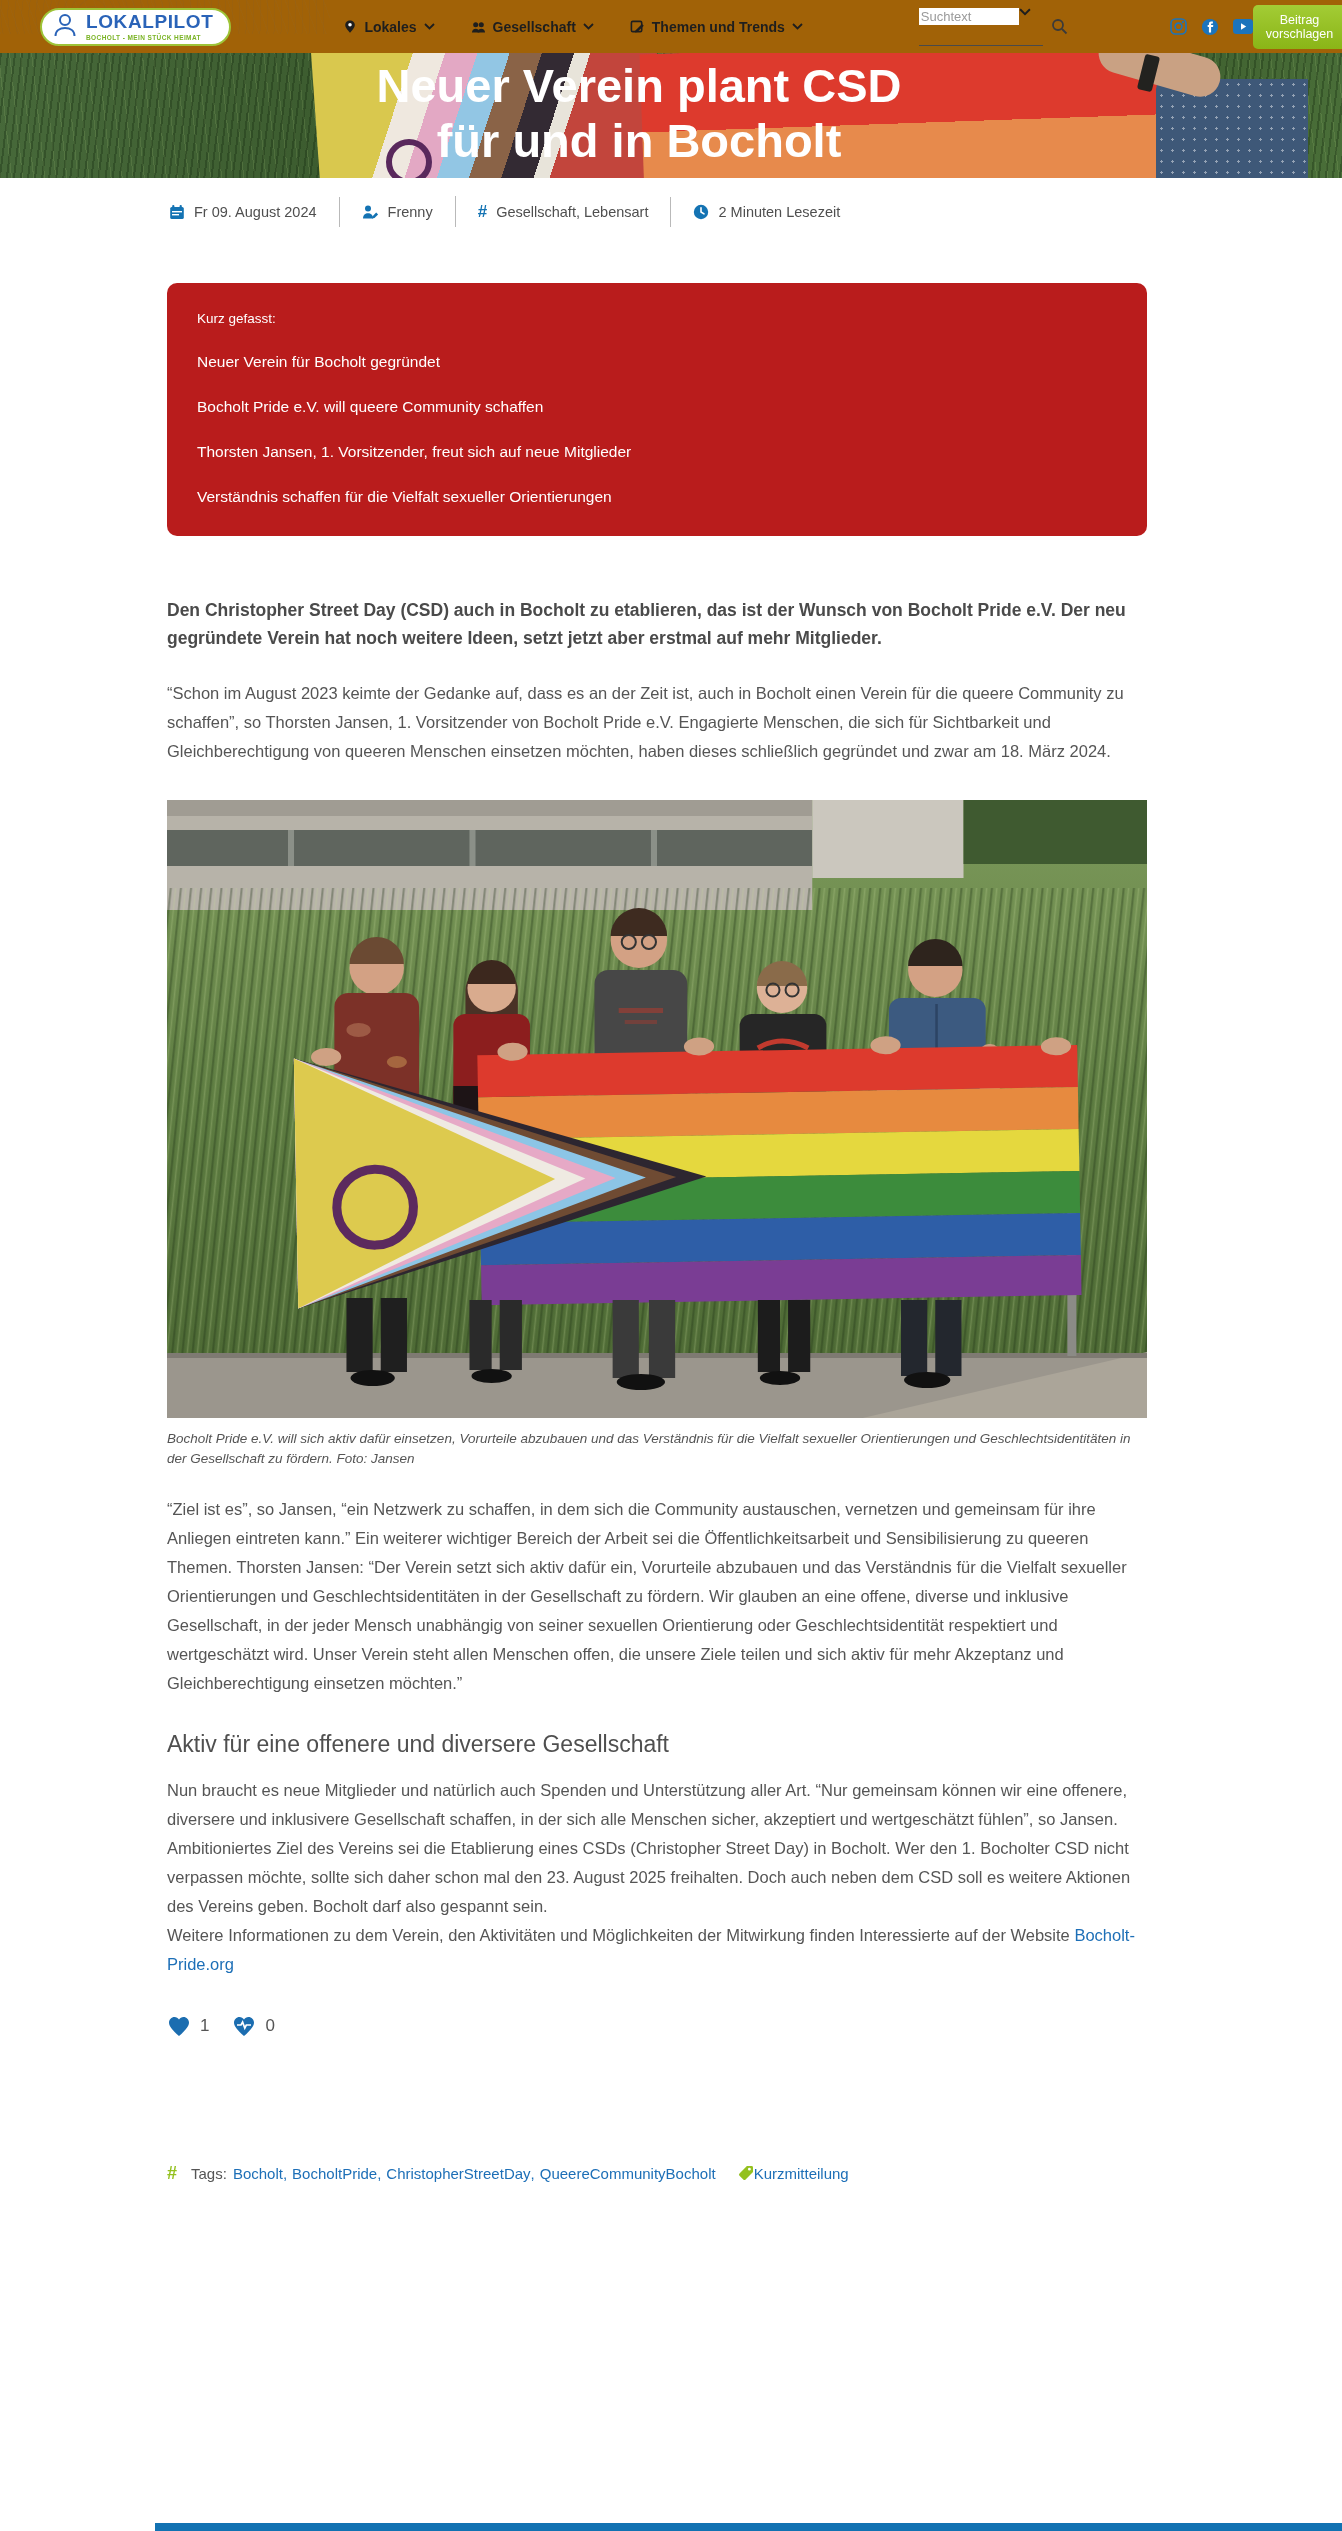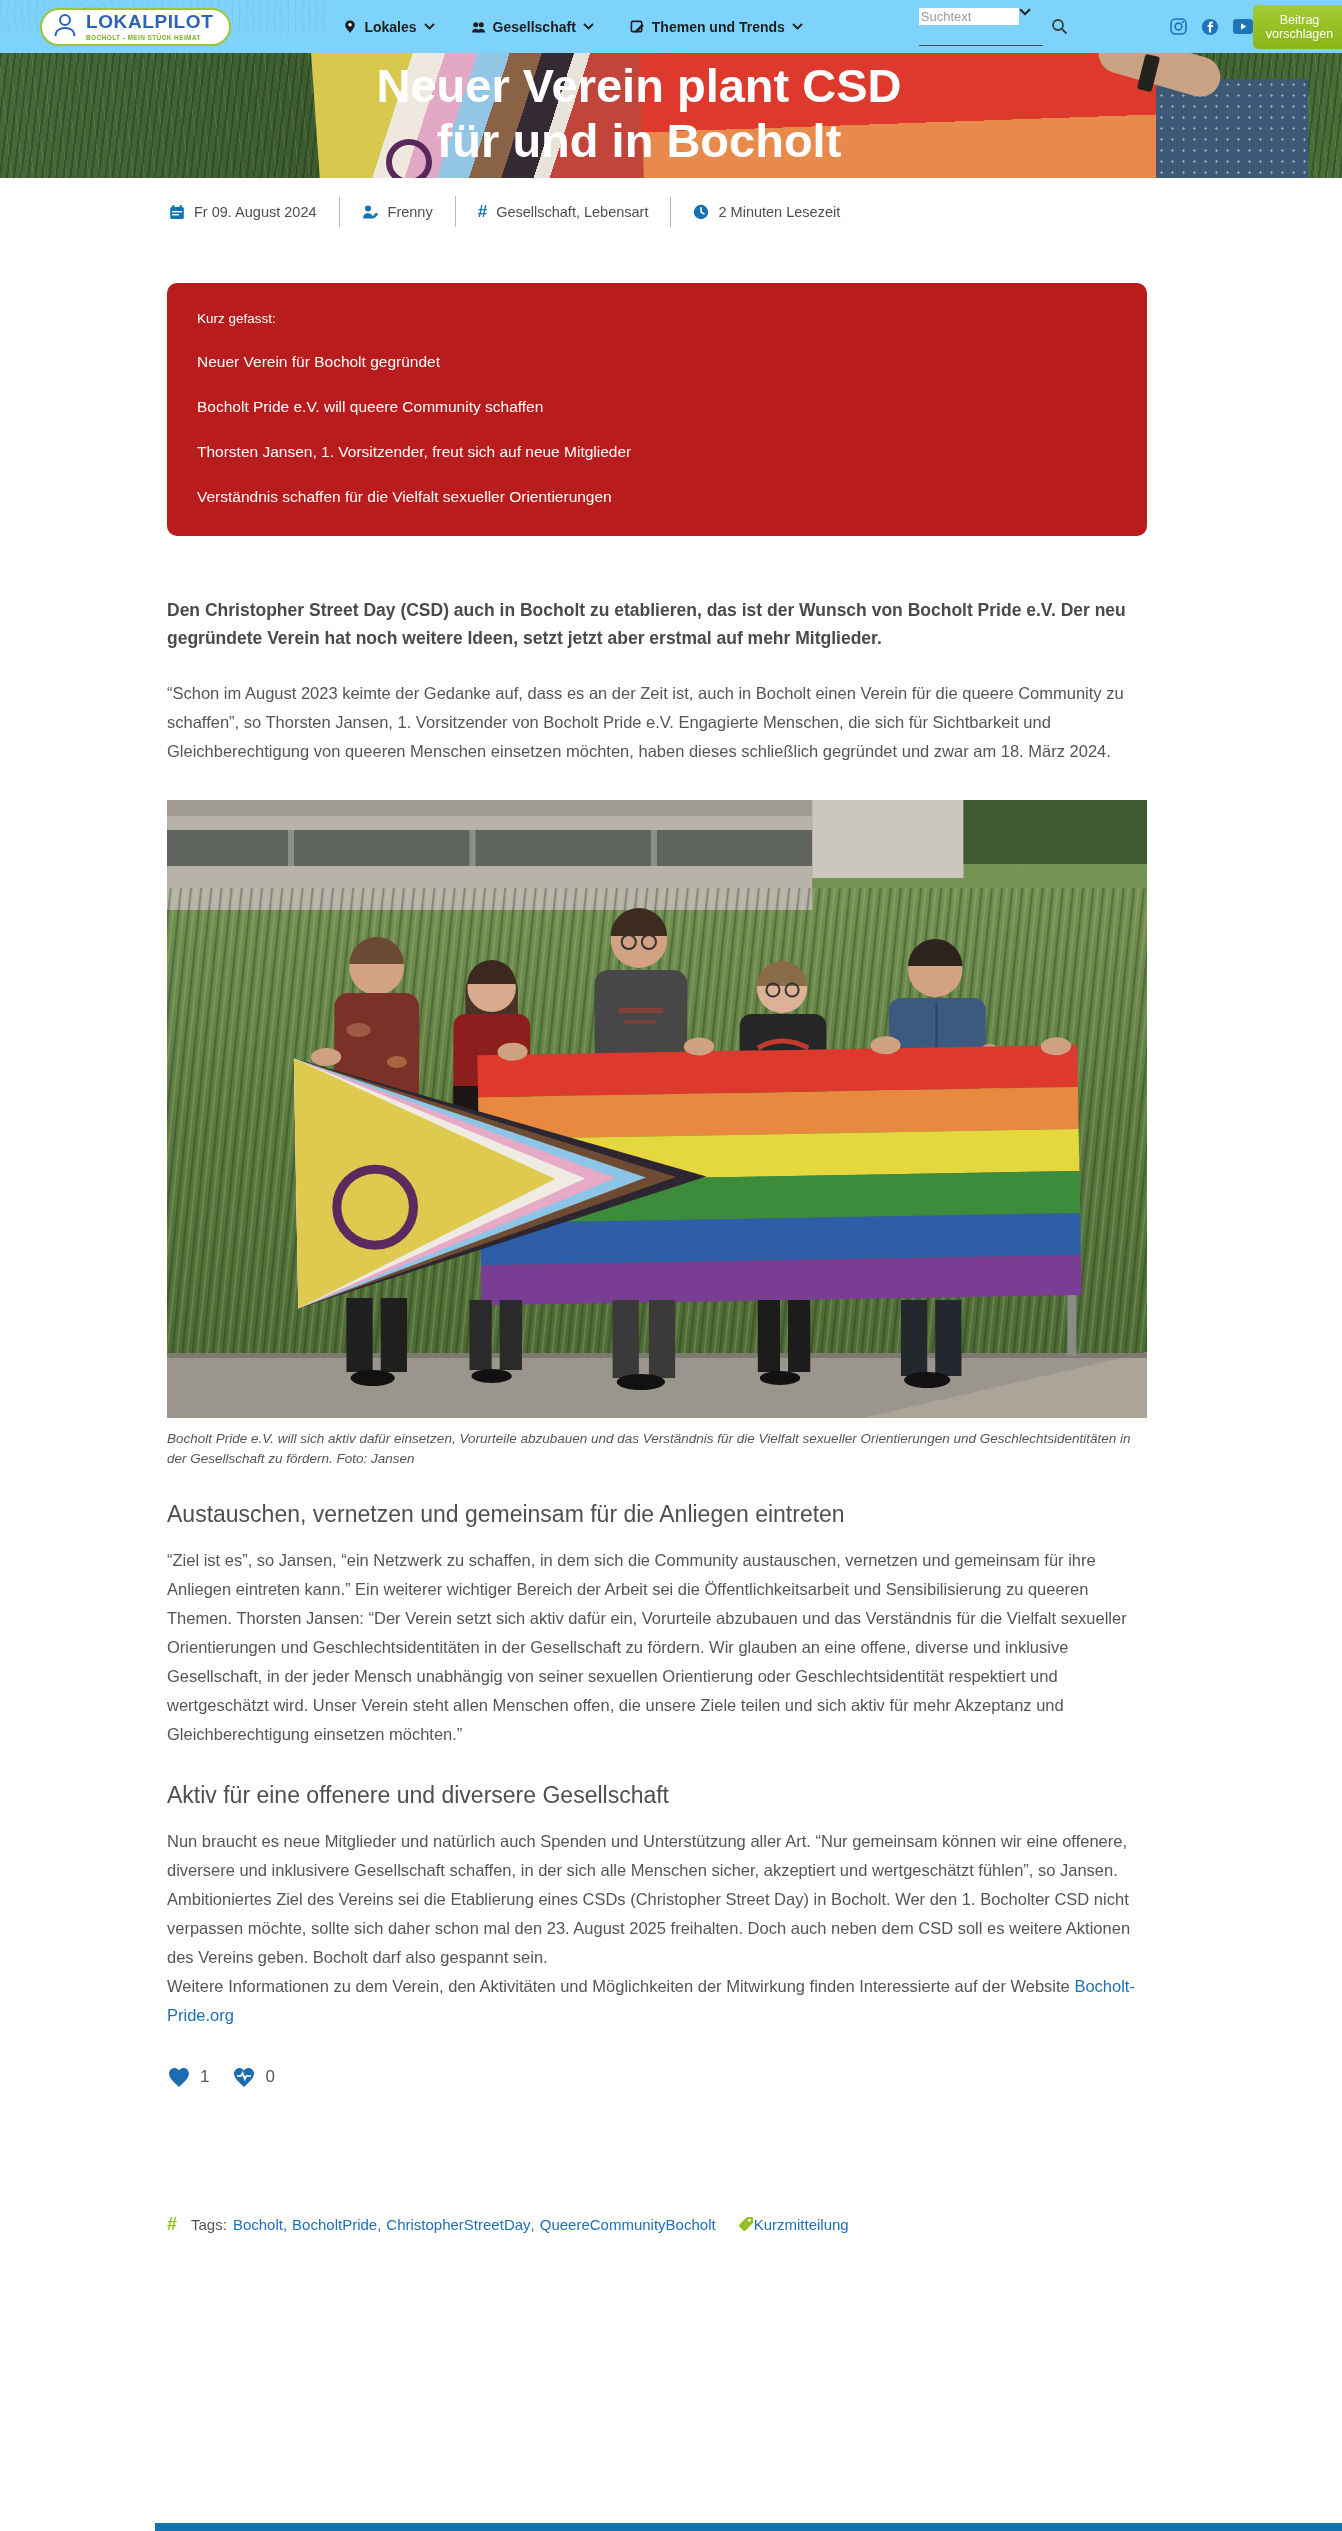--- a/index.html
+++ b/index.html
@@ -3,21 +3,21 @@
 <meta charset="utf-8">
 <style>
   * { box-sizing: border-box; }
   html { overflow-x: hidden; }
   body {
     margin: 0; width: 1342px; min-height: 2531px; position: relative;
     background: #fff; color: #555;
     font-family: "Liberation Sans", "DejaVu Sans", sans-serif;
   }
   
-  .header { height: 53px; display: flex; align-items: center; position: relative; background: #7dd3fc; }
+  .header { height: 53px; display: flex; align-items: center; position: relative; background: #a16207; }
   .sketch { position: absolute; left: 0; top: 0; width: 330px; height: 34px; opacity: .55;
     background: repeating-radial-gradient(circle at 28% 40%, rgba(90,90,90,.14) 0 1px, transparent 1px 7px),
                 repeating-linear-gradient(70deg, rgba(120,120,120,.10) 0 1px, transparent 1px 9px); }
   .logo-pill { position: relative; z-index: 2; margin-left: 40px; display: flex; align-items: center; gap: 8px;
     border: 2px solid #9ec437; border-radius: 20px; background: #fff; padding: 3px 16px 3px 10px; height: 38px; }
   .logo-title { color: #2a63b8; font-weight: bold; font-size: 19px; letter-spacing: .6px; line-height: 1; }
   .logo-tagline { color: #7ab324; font-weight: bold; font-size: 6.5px; letter-spacing: .4px; margin-top: 3px; }
   .nav { display: flex; align-items: center; gap: 36px; margin-left: 112px; font-size: 14px; font-weight: bold; color: #1e1e1e; white-space: nowrap; }
   .nav-item { display: flex; align-items: center; gap: 7px; cursor: pointer; }
   .nav-item svg { display: block; }
@@ -321,21 +321,20 @@
       <rect x="762" y="500" width="26" height="76" fill="#23272e"></rect>
     <ellipse cx="204" cy="578" rx="22" ry="8" fill="#111"></ellipse>
       <ellipse cx="322" cy="576" rx="20" ry="7" fill="#111"></ellipse>
     <ellipse cx="470" cy="582" rx="24" ry="8" fill="#111"></ellipse>
       <ellipse cx="608" cy="578" rx="20" ry="7" fill="#111"></ellipse>
     <ellipse cx="754" cy="580" rx="23" ry="8" fill="#111"></ellipse>
   </svg>
 
   <p class="caption">Bocholt Pride e.V. will sich aktiv dafür einsetzen, Vorurteile abzubauen und das Verständnis für die Vielfalt sexueller Orientierungen und Geschlechtsidentitäten in der Gesellschaft zu fördern. Foto: Jansen</p>
 
-  <h2 class="sect">Austauschen, vernetzen und gemeinsam für die Anliegen eintreten</h2>
   <p class="para">“Ziel ist es”, so Jansen, “ein Netzwerk zu schaffen, in dem sich die Community austauschen, vernetzen und gemeinsam für ihre Anliegen eintreten kann.” Ein weiterer wichtiger Bereich der Arbeit sei die Öffentlichkeitsarbeit und Sensibilisierung zu queeren Themen. Thorsten Jansen: “Der Verein setzt sich aktiv dafür ein, Vorurteile abzubauen und das Verständnis für die Vielfalt sexueller Orientierungen und Geschlechtsidentitäten in der Gesellschaft zu fördern. Wir glauben an eine offene, diverse und inklusive Gesellschaft, in der jeder Mensch unabhängig von seiner sexuellen Orientierung oder Geschlechtsidentität respektiert und wertgeschätzt wird. Unser Verein steht allen Menschen offen, die unsere Ziele teilen und sich aktiv für mehr Akzeptanz und Gleichberechtigung einsetzen möchten.”</p>
 
   <h2 class="sect">Aktiv für eine offenere und diversere Gesellschaft</h2>
   <p class="para"><span>Nun braucht es neue Mitglieder und natürlich auch Spenden und Unterstützung aller Art. “Nur gemeinsam können wir eine offenere, diversere und inklusivere Gesellschaft schaffen, in der sich alle Menschen sicher, akzeptiert und wertgeschätzt fühlen”, so Jansen. Ambitioniertes Ziel des Vereins sei die Etablierung eines CSDs (Christopher Street Day) in Bocholt. Wer den 1. Bocholter CSD nicht verpassen möchte, sollte sich daher schon mal den 23. August 2025 freihalten. Doch auch neben dem CSD soll es weitere Aktionen des Vereins geben. Bocholt darf also gespannt sein.</span><br>
     <span>Weitere Informationen zu dem Verein, den Aktivitäten und Möglichkeiten der Mitwirkung finden Interessierte auf der Website </span><a class="textlink">Bocholt-Pride.org</a>
   </p>
 
   <div class="reactions">
     <svg width="24" height="22" viewBox="0 0 24 22" fill="currentColor">
         <path d="M12 21C5.2 15.2 2 11.2 2 7.6 2 4.5 4.5 2 7.5 2 9.4 2 11 3 12 4.5 13 3 14.6 2 16.5 2 19.5 2 22 4.5 22 7.6c0 3.6-3.2 7.6-10 13.4z"></path>

